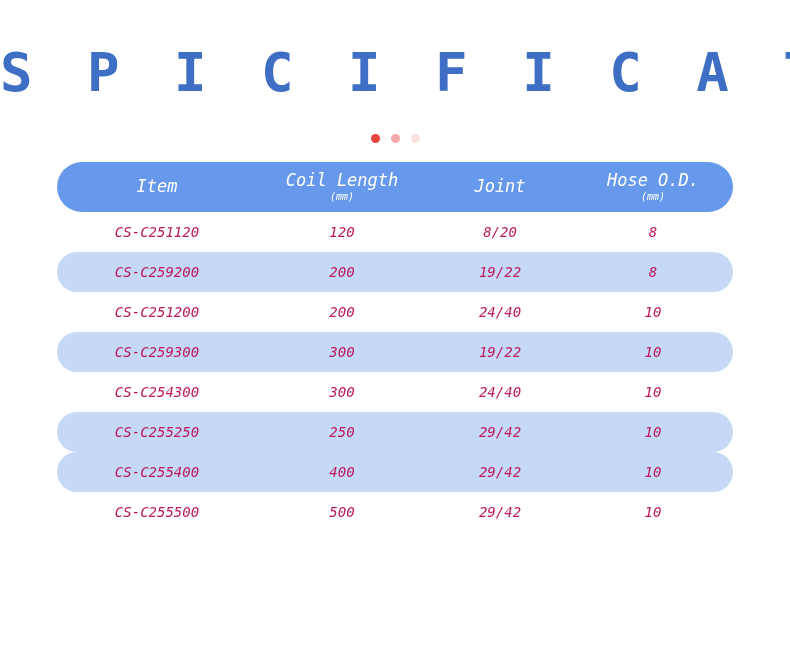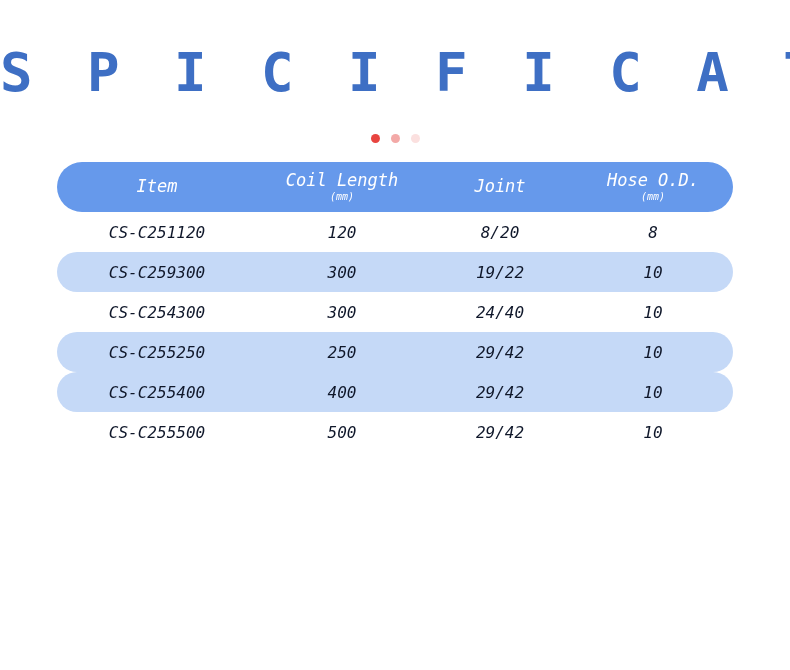--- a/index.html
+++ b/index.html
@@ -90,22 +90,22 @@
     align-items: center;
     justify-content: center;
     height: 50px;
   }
   table.spec tbody tr {
     height: 40px;
   }
   table.spec tbody td {
     text-align: center;
     font-family: "DejaVu Sans Mono", monospace;
-    font-size: 16px;
-    color: #0f172a;
+    font-size: 14px;
+    color: #be185d;
     padding: 0;
     height: 40px;
     vertical-align: middle;
   }
   table.spec tbody tr.alt td {
     background: #c5d9f7;
   }
   table.spec tbody tr.alt td:first-child {
     border-top-left-radius: 20px;
     border-bottom-left-radius: 20px;
@@ -157,20 +157,32 @@
         </tr>
       </thead>
       <tbody>
         <tr>
           <td>CS-C251120</td>
           <td>120</td>
           <td>8/20</td>
           <td>8</td>
         </tr>
         <tr class="alt">
+          <td>CS-C259200</td>
+          <td>200</td>
+          <td>19/22</td>
+          <td>8</td>
+        </tr>
+        <tr>
+          <td>CS-C251200</td>
+          <td>200</td>
+          <td>24/40</td>
+          <td>10</td>
+        </tr>
+        <tr class="alt">
           <td>CS-C259300</td>
           <td>300</td>
           <td>19/22</td>
           <td>10</td>
         </tr>
         <tr>
           <td>CS-C254300</td>
           <td>300</td>
           <td>24/40</td>
           <td>10</td>

